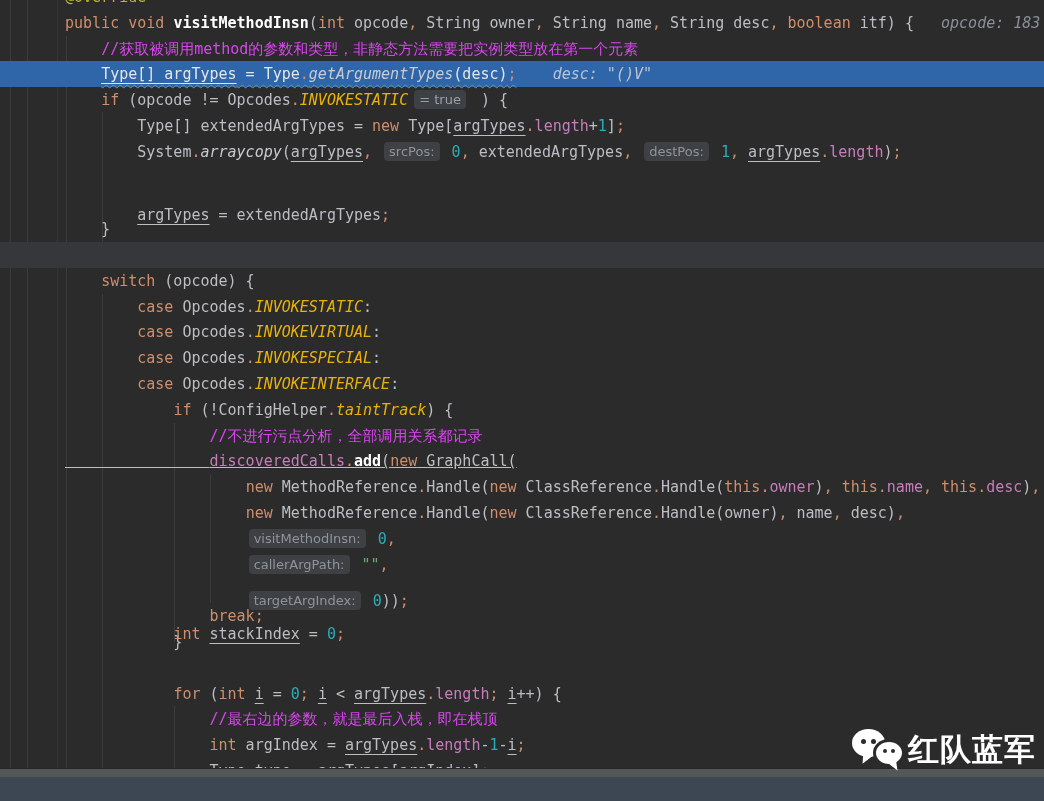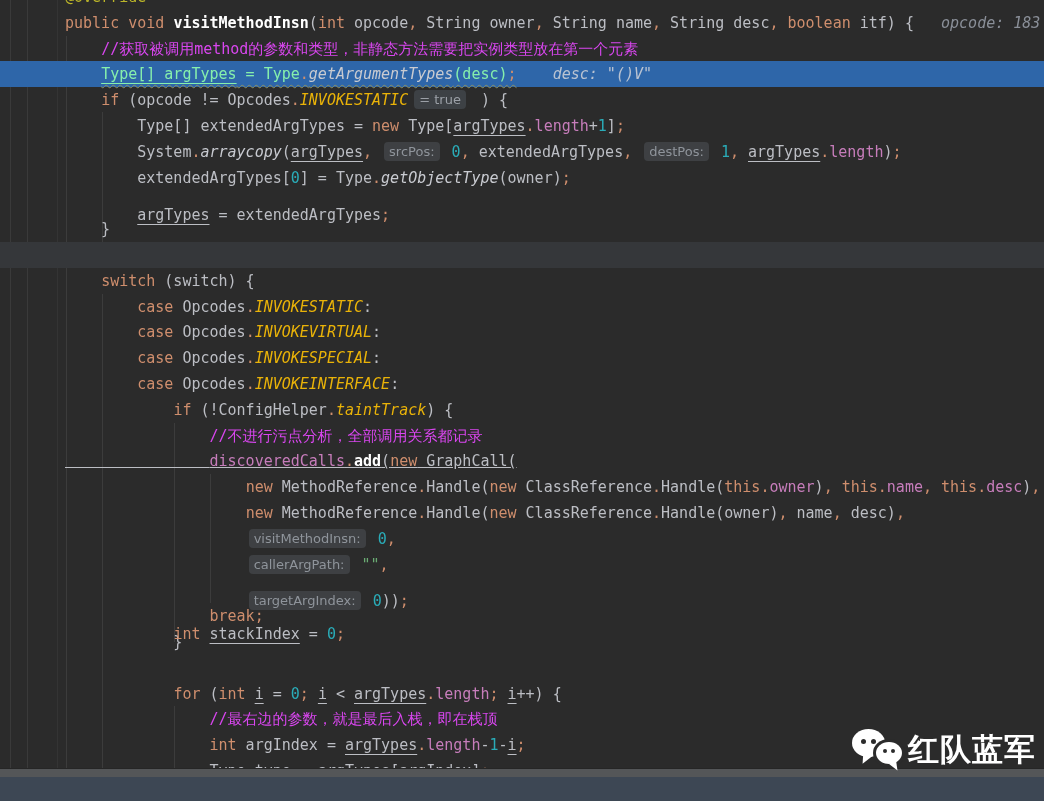--- a/index.html
+++ b/index.html
@@ -19,21 +19,21 @@
   .tk-c{color:#d946ef;}
   .tk-s{color:#6aab73;}
   .tk-n{color:#2aacb8;}
   .tk-f{color:#c77dbb;}
   .tk-fi{color:#eab308;font-style:italic;}
   .tk-di{color:#c9cbd1;font-style:italic;}
   .tk-du{color:#bcbec4;text-decoration:underline;text-underline-offset:4px;text-decoration-thickness:1px;}
   .tk-ann{color:#bbb529;}
   .tk-h{color:#8a8f98;font-style:italic;}
   .exec .tk-h{color:#b9c3d2;}
-  .exec .tk-d,.exec .tk-du{color:#86efac;}
+  .exec .tk-d,.exec .tk-du{color:#e5e5e5;}
   .tk-chip,.tk-vchip{
     display:inline-block;background:#3e4043;color:#8f949b;border-radius:4px;
     padding:0 5px;margin:0 3px;font-size:13px;line-height:19px;vertical-align:1px;
     font-family:"DejaVu Sans","Liberation Sans",sans-serif;
   }
   .tk-vchip{margin:0 6px;background:#3d4145;color:#9ba0a7;}
   .wavy{text-decoration:underline wavy #8a9166;text-underline-offset:5px;text-decoration-thickness:1px;}
   
   .vline{position:absolute;width:1px;background:#3a3a3a;top:0;height:768px;}
   .iguide{position:absolute;width:1px;background:#3c3c3c;}
@@ -68,25 +68,24 @@
   <div class="iguide" style="left:174px;top:706px;height:62px"></div>
 
   <div class="code-lines">
       <div class="line" style="top: -16px;"><span class="tk-ann">@Override</span></div>
       <div class="line" style="top: 9.8px;"><span class="tk-k">public void </span><span class="tk-m">visitMethodInsn</span><span class="tk-d">(</span><span class="tk-k">int</span><span class="tk-d"> opcode</span><span class="tk-p">,</span><span class="tk-d"> String owner</span><span class="tk-p">,</span><span class="tk-d"> String name</span><span class="tk-p">,</span><span class="tk-d"> String desc</span><span class="tk-p">,</span><span class="tk-d"> </span><span class="tk-k">boolean</span><span class="tk-d"> itf) {</span><span class="tk-h">   opcode: 183</span></div>
       <div class="line" style="top: 35.6px;"><span class="tk-d">    </span><span class="tk-c">//获取被调用method的参数和类型，非静态方法需要把实例类型放在第一个元素</span></div>
       <div class="line exec" style="top: 61.4px;"><span class="tk-d">    </span><span class="wavy"><span class="tk-du">Type[] argTypes</span><span class="tk-d"> = Type</span><span class="tk-p">.</span><span class="tk-di">getArgumentTypes</span><span class="tk-d">(desc)</span><span class="tk-p">;</span></span><span class="tk-h">    desc: "()V"</span></div>
       <div class="line" style="top: 87.2px;"><span class="tk-d">    </span><span class="tk-k">if</span><span class="tk-d"> (opcode != Opcodes</span><span class="tk-p">.</span><span class="tk-fi">INVOKESTATIC</span><span class="tk-vchip">= true</span><span class="tk-d"> ) {</span></div>
       <div class="line" style="top: 113px;"><span class="tk-d">        Type[] extendedArgTypes = </span><span class="tk-k">new</span><span class="tk-d"> Type[</span><span class="tk-du">argTypes</span><span class="tk-p">.</span><span class="tk-f">length</span><span class="tk-d">+</span><span class="tk-n">1</span><span class="tk-d">]</span><span class="tk-p">;</span></div>
       <div class="line" style="top: 138.8px;"><span class="tk-d">        System</span><span class="tk-p">.</span><span class="tk-di">arraycopy</span><span class="tk-d">(</span><span class="tk-du">argTypes</span><span class="tk-p">,</span><span class="tk-d"> </span><span class="tk-chip">srcPos:</span><span class="tk-d"> </span><span class="tk-n">0</span><span class="tk-p">,</span><span class="tk-d"> extendedArgTypes</span><span class="tk-p">,</span><span class="tk-d"> </span><span class="tk-chip">destPos:</span><span class="tk-d"> </span><span class="tk-n">1</span><span class="tk-p">,</span><span class="tk-d"> </span><span class="tk-du">argTypes</span><span class="tk-p">.</span><span class="tk-f">length</span><span class="tk-d">)</span><span class="tk-p">;</span></div>
-      <div class="line" style="top: 164.6px;"><span class="tk-d">        extendedArgTypes[</span><span class="tk-n">0</span><span class="tk-d">] = Type</span><span class="tk-p">.</span><span class="tk-di">getObjectType</span><span class="tk-d">(owner)</span><span class="tk-p">;</span></div>
       <div class="line" style="top: 190.4px; margin-top: 12px;"><span class="tk-d">        </span><span class="tk-du">argTypes</span><span class="tk-d"> = extendedArgTypes</span><span class="tk-p">;</span></div>
       <div class="line" style="top: 216.2px;"><span class="tk-d">    }</span></div>
       <div class="line band" style="top: 242px;"></div>
-      <div class="line" style="top: 267.8px;"><span class="tk-d">    </span><span class="tk-k">switch</span><span class="tk-d"> (switch) {</span></div>
+      <div class="line" style="top: 267.8px;"><span class="tk-d">    </span><span class="tk-k">switch</span><span class="tk-d"> (opcode) {</span></div>
       <div class="line" style="top: 293.6px;"><span class="tk-d">        </span><span class="tk-k">case</span><span class="tk-d"> Opcodes</span><span class="tk-p">.</span><span class="tk-fi">INVOKESTATIC</span><span class="tk-d">:</span></div>
       <div class="line" style="top: 319.4px;"><span class="tk-d">        </span><span class="tk-k">case</span><span class="tk-d"> Opcodes</span><span class="tk-p">.</span><span class="tk-fi">INVOKEVIRTUAL</span><span class="tk-d">:</span></div>
       <div class="line" style="top: 345.2px;"><span class="tk-d">        </span><span class="tk-k">case</span><span class="tk-d"> Opcodes</span><span class="tk-p">.</span><span class="tk-fi">INVOKESPECIAL</span><span class="tk-d">:</span></div>
       <div class="line" style="top: 371px;"><span class="tk-d">        </span><span class="tk-k">case</span><span class="tk-d"> Opcodes</span><span class="tk-p">.</span><span class="tk-fi">INVOKEINTERFACE</span><span class="tk-d">:</span></div>
       <div class="line" style="top: 396.8px;"><span class="tk-d">            </span><span class="tk-k">if</span><span class="tk-d"> (!ConfigHelper</span><span class="tk-p">.</span><span class="tk-fi">taintTrack</span><span class="tk-d">) {</span></div>
       <div class="line" style="top: 422.6px;"><span class="tk-d">                </span><span class="tk-c">//不进行污点分析，全部调用关系都记录</span></div>
       <div class="line" style="top: 448px; text-decoration: underline;"><span class="tk-d">                </span><span class="tk-f">discoveredCalls</span><span class="tk-p">.</span><span class="tk-m">add</span><span class="tk-d">(</span><span class="tk-k">new</span><span class="tk-d"> GraphCall(</span></div>
       <div class="line" style="top: 474.2px;"><span class="tk-d">                    </span><span class="tk-k">new</span><span class="tk-d"> MethodReference</span><span class="tk-p">.</span><span class="tk-d">Handle(</span><span class="tk-k">new</span><span class="tk-d"> ClassReference</span><span class="tk-p">.</span><span class="tk-d">Handle(</span><span class="tk-k">this</span><span class="tk-p">.</span><span class="tk-f">owner</span><span class="tk-d">)</span><span class="tk-p">,</span><span class="tk-d"> </span><span class="tk-k">this</span><span class="tk-p">.</span><span class="tk-f">name</span><span class="tk-p">,</span><span class="tk-d"> </span><span class="tk-k">this</span><span class="tk-p">.</span><span class="tk-f">desc</span><span class="tk-d">)</span><span class="tk-p">,</span></div>
       <div class="line" style="top: 500px;"><span class="tk-d">                    </span><span class="tk-k">new</span><span class="tk-d"> MethodReference</span><span class="tk-p">.</span><span class="tk-d">Handle(</span><span class="tk-k">new</span><span class="tk-d"> ClassReference</span><span class="tk-p">.</span><span class="tk-d">Handle(owner)</span><span class="tk-p">,</span><span class="tk-d"> name</span><span class="tk-p">,</span><span class="tk-d"> desc)</span><span class="tk-p">,</span></div>
       <div class="line" style="top: 525.8px;"><span class="tk-d">                    </span><span class="tk-chip">visitMethodInsn:</span><span class="tk-d"> </span><span class="tk-n">0</span><span class="tk-p">,</span></div>

